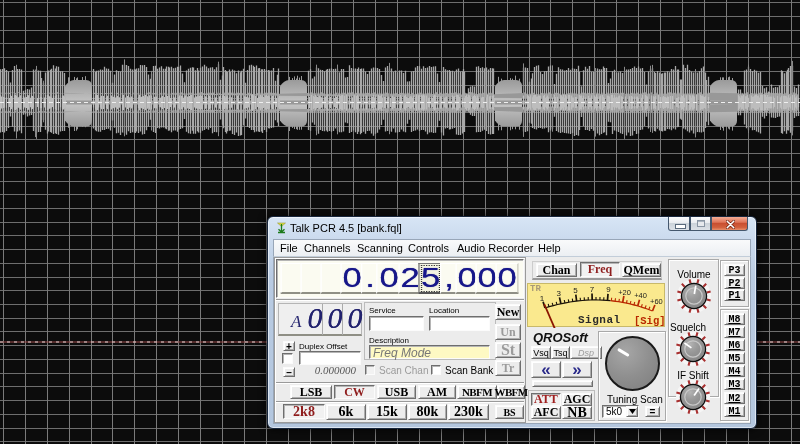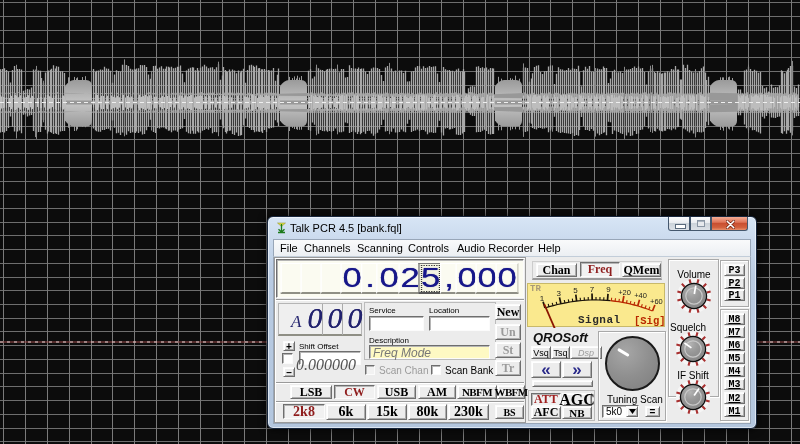--- a/index.html
+++ b/index.html
@@ -196,43 +196,43 @@
         <div class="a" style="left:2px;top:42px;width:248px;height:2px;border-top:1px solid #9a9a9a;border-bottom:1px solid #fff"></div>
         <div class="a" style="left:4px;top:46px;width:84px;height:33px;background:#efefef;border:1px solid #b5b5b5;border-bottom:2px solid #8f8f85">
           <span class="a" style="left:12px;top:8px;font-family:'Liberation Serif',serif;font-style:italic;font-size:17px;color:#23236e">A</span>
           <span class="a" style="left:28px;top:-3px;width:16px;text-align:center;font-family:'Liberation Serif',serif;font-style:italic;font-size:30px;color:#23236e;text-shadow:0 0 0.6px #23236e">0</span>
           <span class="a" style="left:48px;top:-3px;width:16px;text-align:center;font-family:'Liberation Serif',serif;font-style:italic;font-size:30px;color:#23236e;text-shadow:0 0 0.6px #23236e">0</span>
           <span class="a" style="left:68px;top:-3px;width:16px;text-align:center;font-family:'Liberation Serif',serif;font-style:italic;font-size:30px;color:#23236e;text-shadow:0 0 0.6px #23236e">0</span>
           <div class="a" style="left:43px;top:0;width:1px;height:31px;background:#aaa"></div>
           <div class="a" style="left:63px;top:0;width:1px;height:31px;background:#aaa"></div>
         </div>
         <div class="a rb ctr" style="left:9px;top:84px;width:12px;height:10px;font-size:10px;font-weight:bold">+</div>
-        <span class="a lbl" style="left:25px;top:85px">Shift Offset</span>
+        <span class="a lbl" style="left:25px;top:85px">Duplex Offset</span>
         <div class="a sb" style="left:8px;top:96px;width:11px;height:11px;background:#fff"></div>
         <div class="a sb" style="left:25px;top:94px;width:62px;height:14px;background:#fff">
-          <span class="a" style="right:4px;top:4px;font-family:'Liberation Serif',serif;font-style:italic;font-size:16px;color:#555">0.000000</span>
+          <span class="a" style="right:4px;top:12px;font-family:'Liberation Serif',serif;font-style:italic;font-size:11px;color:#555">0.000000</span>
         </div>
         <div class="a rb ctr" style="left:9px;top:110px;width:12px;height:10px;font-size:10px;font-weight:bold">–</div>
         <div class="a" style="left:90px;top:45px;width:132px;height:58px;border:1px solid #bbb">
           <span class="a lbl" style="left:4px;top:3px">Service</span>
           <div class="a sb" style="left:4px;top:13px;width:55px;height:15px;background:#fff"></div>
           <span class="a lbl" style="left:64px;top:3px">Location</span>
           <div class="a sb" style="left:64px;top:13px;width:61px;height:15px;background:#fff"></div>
           <span class="a lbl" style="left:4px;top:33px">Description</span>
           <div class="a sb" style="left:4px;top:42px;width:121px;height:14px;background:#fef9c3">
             <span class="a" style="left:3px;top:0px;font-style:italic;font-size:12px;color:#777">Freq Mode</span>
           </div>
         </div>
         <div class="a sb" style="left:91px;top:108px;width:10px;height:10px;background:#f2f2f2"></div>
         <span class="a gray" style="left:105px;top:108px;font-size:10px">Scan Chan</span>
         <div class="a sb" style="left:157px;top:108px;width:10px;height:10px;background:#fff"></div>
         <span class="a" style="left:171px;top:108px;font-size:10px;color:#000">Scan Bank</span>
         <div class="a rb ctr ser" style="left:221px;top:47px;width:26px;height:16px;font-size:12px;color:#000">New</div>
         <div class="a rb ctr ser" style="left:221px;top:67px;width:26px;height:16px;font-size:12px;color:#9b9b9b">Un</div>
-        <div class="a rb ctr ser" style="left:221px;top:85px;width:26px;height:16px;font-size:12px;color:#9b9b9b">St</div>
+        <div class="a rb ctr ser" style="left:221px;top:85px;width:26px;height:16px;font-size:16px;color:#9b9b9b">St</div>
         <div class="a rb ctr ser" style="left:221px;top:103px;width:26px;height:16px;font-size:12px;color:#9b9b9b">Tr</div>
         <div class="a" style="left:2px;top:125px;width:248px;height:2px;border-top:1px solid #9a9a9a;border-bottom:1px solid #fff"></div>
         <div class="a rb ctr ser" style="left:16px;top:128px;width:42px;height:14px;font-size:12px;color:#000">LSB</div>
         <div class="a sb ctr ser" style="left:60px;top:128px;width:41px;height:14px;font-size:12px;color:#8f1d1d">CW</div>
         <div class="a rb ctr ser" style="left:103px;top:128px;width:39px;height:14px;font-size:12px;color:#000">USB</div>
         <div class="a rb ctr ser" style="left:144px;top:128px;width:38px;height:14px;font-size:12px;color:#000">AM</div>
         <div class="a rb ctr ser" style="left:183px;top:128px;width:40px;height:14px;font-size:11px;letter-spacing:-0.6px;color:#000">NBFM</div>
         <div class="a rb ctr ser" style="left:223px;top:128px;width:28px;height:14px;font-size:11px;letter-spacing:-0.6px;color:#000">WBFM</div>
         <div class="a" style="left:2px;top:144px;width:248px;height:2px;border-top:1px solid #9a9a9a;border-bottom:1px solid #fff"></div>
         <div class="a sb ctr ser" style="left:9px;top:147px;width:42px;height:15px;font-size:14px;color:#8f1d1d">2k8</div>
@@ -295,23 +295,23 @@
         </div>
         <span class="a" style="left:259px;top:73px;font-size:13px;font-weight:bold;font-style:italic;color:#111;letter-spacing:0px">QROSoft</span>
         <div class="a rb ctr" style="left:257px;top:89px;width:20px;height:13px;font-size:9px">Vsq</div>
         <div class="a rb ctr" style="left:277px;top:89px;width:19px;height:13px;font-size:9px">Tsq</div>
         <div class="a rb ctr gray" style="left:296px;top:89px;width:32px;height:13px;font-size:9px;font-style:italic">Dsp</div>
         <div class="a rb ctr" style="left:257px;top:104px;width:30px;height:17px;color:#2a2a8a;font-size:17px;font-weight:bold">«</div>
         <div class="a rb ctr" style="left:288px;top:104px;width:30px;height:17px;color:#2a2a8a;font-size:17px;font-weight:bold">»</div>
         <div class="a rb" style="left:258px;top:123px;width:61px;height:7px"></div>
         <div class="a" style="left:254px;top:133px;width:67px;height:31px;border:1px solid #bbb">
           <div class="a sb ctr ser" style="left:2px;top:2px;width:30px;height:13px;font-size:12px;color:#a02020">ATT</div>
-          <div class="a rb ctr ser" style="left:33px;top:2px;width:30px;height:13px;font-size:16px">AGC</div>
+          <div class="a rb ctr ser" style="left:33px;top:2px;width:30px;height:13px;font-size:12px">AGC</div>
           <div class="a rb ctr ser" style="left:2px;top:15px;width:30px;height:13px;font-size:12px">AFC</div>
-          <div class="a rb ctr ser" style="left:33px;top:15px;width:30px;height:13px;font-size:11px">NB</div>
+          <div class="a rb ctr ser" style="left:33px;top:15px;width:30px;height:13px;font-size:14px">NB</div>
         </div>
         <div class="a et" style="left:324px;top:74px;width:68px;height:90px">
           <div class="knob" style="left:6px;top:4px;width:55px;height:55px;background:radial-gradient(circle at 36% 28%,#a6a6a6 0,#8f8f8f 50%,#7d7d7d 100%);border:2px solid #1a1a1a">
             <div class="a" style="left:10px;top:13px;width:13px;height:2.6px;background:#fff;border-radius:2px;transform:rotate(31deg)"></div>
           </div>
           <span class="a" style="left:8px;top:62px;font-size:10px;color:#000">Tuning Scan</span>
           <div class="a sb" style="left:3px;top:73px;width:37px;height:13px;background:#fff">
             <span class="a" style="left:3px;top:0;font-size:10px">5k0</span>
             <div class="a rb ctr" style="right:0px;top:0px;width:12px;height:11px">
               <svg width="7" height="5" viewBox="0 0 7 5">

